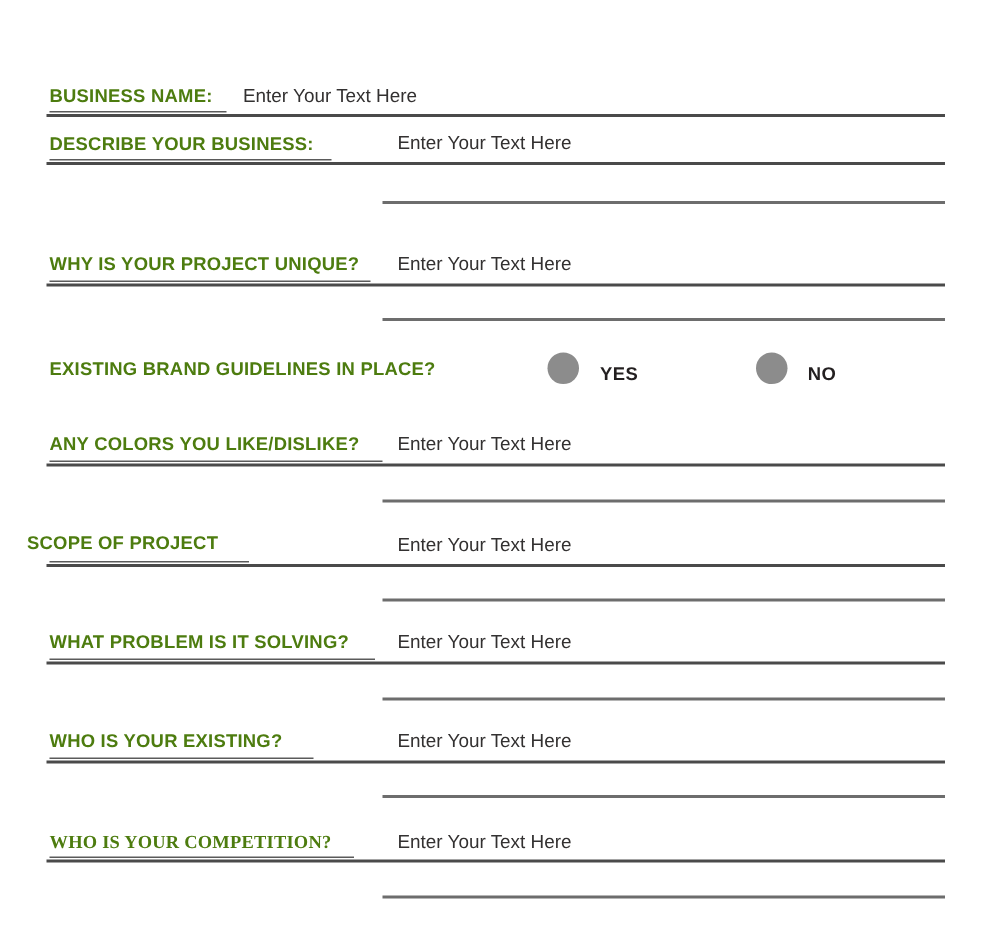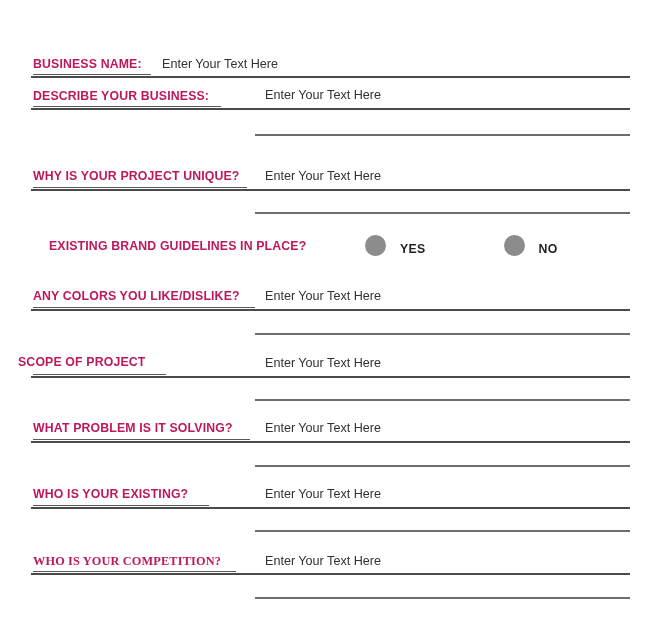--- a/index.html
+++ b/index.html
@@ -27,21 +27,21 @@
     width: 658px;
     height: 0;
   }
   .field-label {
     position: absolute;
     white-space: nowrap;
     font-family: "Liberation Sans", sans-serif;
     font-weight: bold;
     font-size: 12.3px;
     letter-spacing: 0.15px;
-    color: #be185d;
+    color: #4d7c0f;
     line-height: 14px;
   }
   .label-underline {
     position: absolute;
     height: 0;
     border-top: 1.6px solid #5a5a5a;
   }
   .field-placeholder {
     position: absolute;
     white-space: nowrap;
@@ -107,21 +107,21 @@
 
   <div class="field-row">
     <div class="field-label" style="left: 33px; top: 169px;">WHY IS YOUR PROJECT UNIQUE?</div>
     <div class="label-underline" style="left: 33px; top: 187px; width: 214px;"></div>
     <div class="field-placeholder" style="left: 265px; top: 169px;">Enter Your Text Here</div>
     <div class="rule-line" style="left: 31px; top: 189px; width: 599px;"></div>
     <div class="rule-line secondary" style="left: 255px; top: 212px; width: 375px;"></div>
   </div>
 
   <div class="field-row">
-    <div class="field-label" style="left: 33px; top: 239px; margin-left: 16px;">EXISTING BRAND GUIDELINES IN PLACE?</div>
+    <div class="field-label" style="left: 33px; top: 239px;">EXISTING BRAND GUIDELINES IN PLACE?</div>
     <div class="choice-group" style="left: 365px; top: 235px; gap: 78px;">
       <div class="choice-option">
         <span class="choice-dot"></span>
         <span class="choice-text">YES</span>
       </div>
       <div class="choice-option">
         <span class="choice-dot"></span>
         <span class="choice-text">NO</span>
       </div>
     </div>

